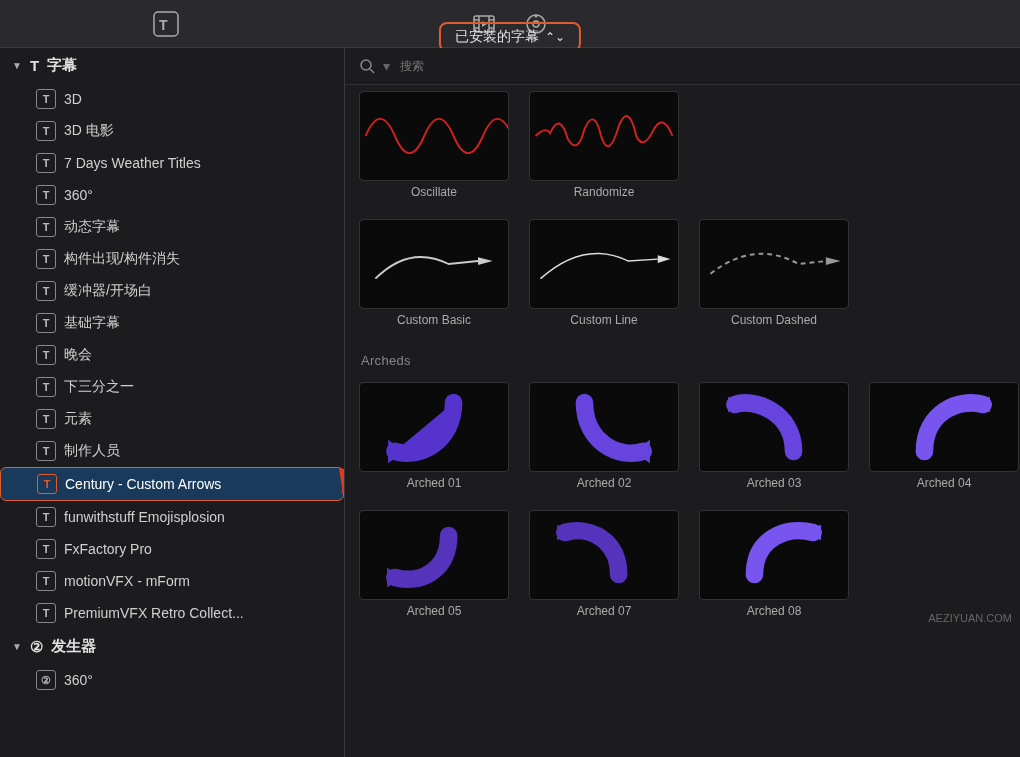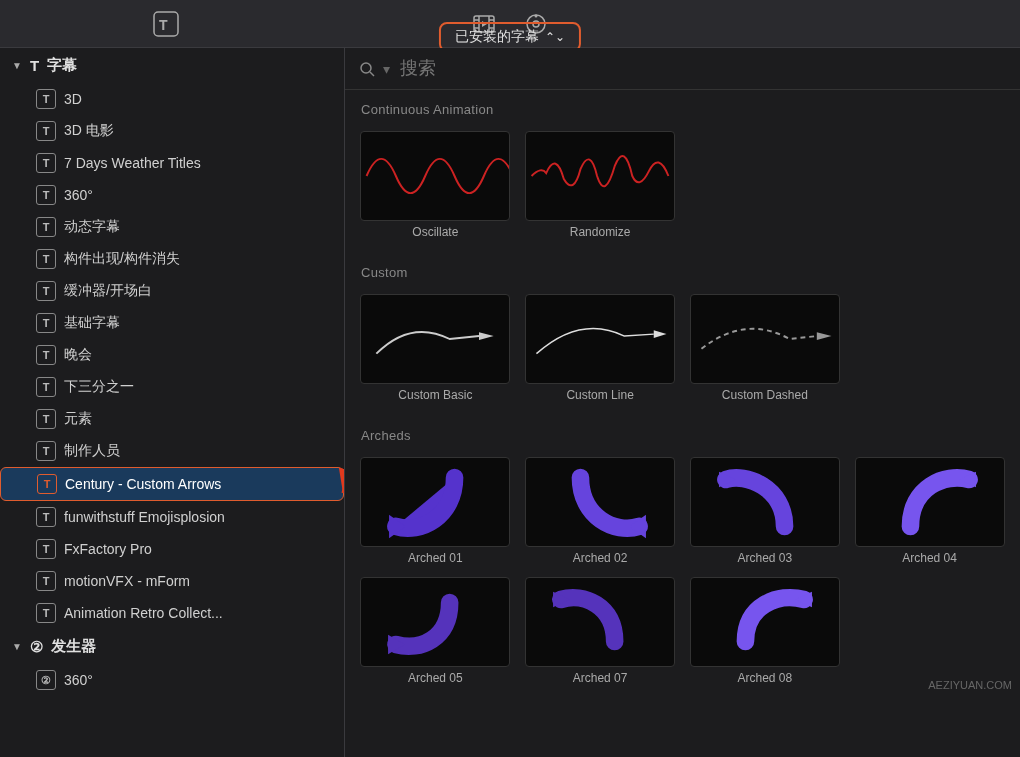--- a/index.html
+++ b/index.html
@@ -144,38 +144,38 @@
       gap: 8px;
       padding: 10px 14px;
       background: #1c1c1e;
       border-bottom: 1px solid #333;
     }
     .search-bar input {
       background: transparent;
       border: none;
       outline: none;
       color: #aaa;
-      font-size: 18px;
+      font-size: 12px;
       flex: 1;
     }
 
     
     .content-section-title {
       padding: 12px 16px 8px;
       font-size: 13px;
       color: #888;
       font-weight: 500;
       letter-spacing: 0.3px;
     }
 
     
     .grid {
       display: grid;
       grid-template-columns: repeat(4, 1fr);
-      gap: 0;
+      gap: 8px;
       padding: 0 8px 8px;
     }
     .grid-item {
       display: flex;
       flex-direction: column;
       align-items: center;
       padding: 6px;
       cursor: pointer;
     }
     .thumb {
@@ -332,21 +332,21 @@
     <div class="sidebar-item">
       <span class="t-icon">T</span>
       <span>FxFactory Pro</span>
     </div>
     <div class="sidebar-item">
       <span class="t-icon">T</span>
       <span>motionVFX - mForm</span>
     </div>
     <div class="sidebar-item">
       <span class="t-icon">T</span>
-      <span>Animation Retro Collect...</span>
+      <span>PremiumVFX Retro Collect...</span>
     </div>
 
     <div class="sidebar-section-header">
       <span class="triangle">▼</span>
       <span class="num-icon">②</span>
       <span>发生器</span>
     </div>
     <div class="sidebar-item">
       <span class="num-icon">②</span>
       <span>360°</span>
@@ -358,21 +358,20 @@
 
       <div class="search-bar">
         <svg width="16" height="16" viewBox="0 0 16 16" fill="none">
           <circle cx="7" cy="7" r="5" stroke="#888" stroke-width="1.5"></circle>
           <line x1="11" y1="11" x2="15" y2="15" stroke="#888" stroke-width="1.5"></line>
         </svg>
         <span style="color:#666;font-size:14px;margin-right:2px;">▾</span>
         <input type="text" placeholder="搜索" style="">
       </div>
 
-      <div class="content-section-title">Continuous Animation</div>
       <div class="grid" style="grid-template-columns: repeat(4,1fr);">
 
         <div class="grid-item">
           <div class="thumb">
             <svg viewBox="0 0 150 90" xmlns="http://www.w3.org/2000/svg">
               <path d="M 5 45 Q 20 10 35 45 Q 50 80 65 45 Q 80 10 95 45 Q 110 80 125 45 Q 140 10 155 45" stroke="#cc2222" stroke-width="2" fill="none"></path>
             </svg>
           </div>
           <span class="thumb-label">Oscillate</span>
         </div>
@@ -380,21 +379,20 @@
         <div class="grid-item">
           <div class="thumb">
             <svg viewBox="0 0 150 90" xmlns="http://www.w3.org/2000/svg">
               <path d="M 5 45 Q 15 35 20 42 Q 30 20 38 48 Q 48 65 55 38 Q 65 15 72 45 Q 80 70 90 35 Q 100 10 108 45 Q 115 60 125 40 Q 135 20 145 45" stroke="#cc2222" stroke-width="2" fill="none"></path>
             </svg>
           </div>
           <span class="thumb-label">Randomize</span>
         </div>
       </div>
 
-      <div class="content-section-title">Custom</div>
       <div class="grid">
 
         <div class="grid-item">
           <div class="thumb">
             <svg viewBox="0 0 150 90" xmlns="http://www.w3.org/2000/svg">
               <path d="M 15 60 Q 50 25 90 45 L 120 42" stroke="#ccc" stroke-width="2" fill="none"></path>
               <polygon points="120,38 135,42 120,46" fill="#ccc"></polygon>
             </svg>
           </div>
           <span class="thumb-label">Custom Basic</span>

